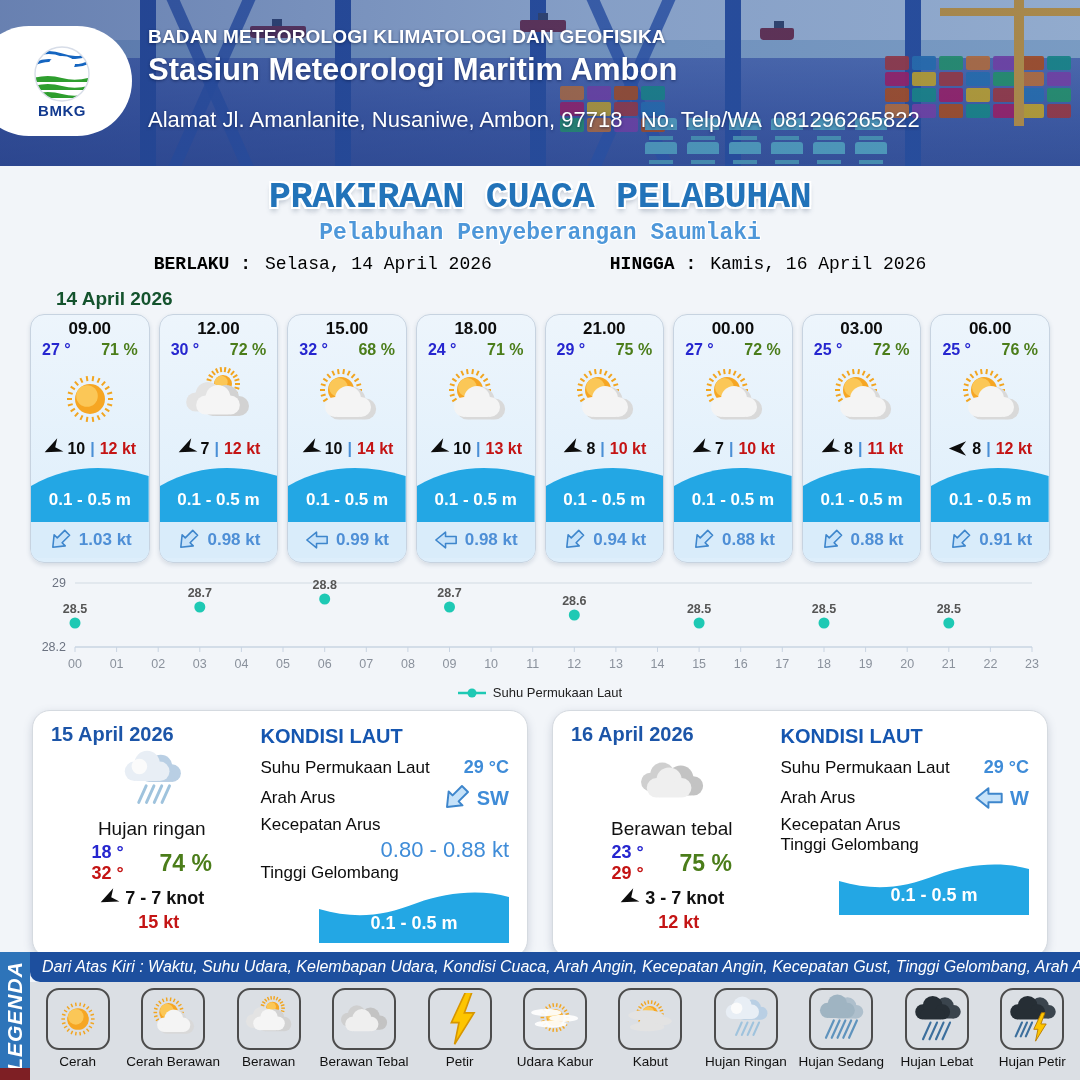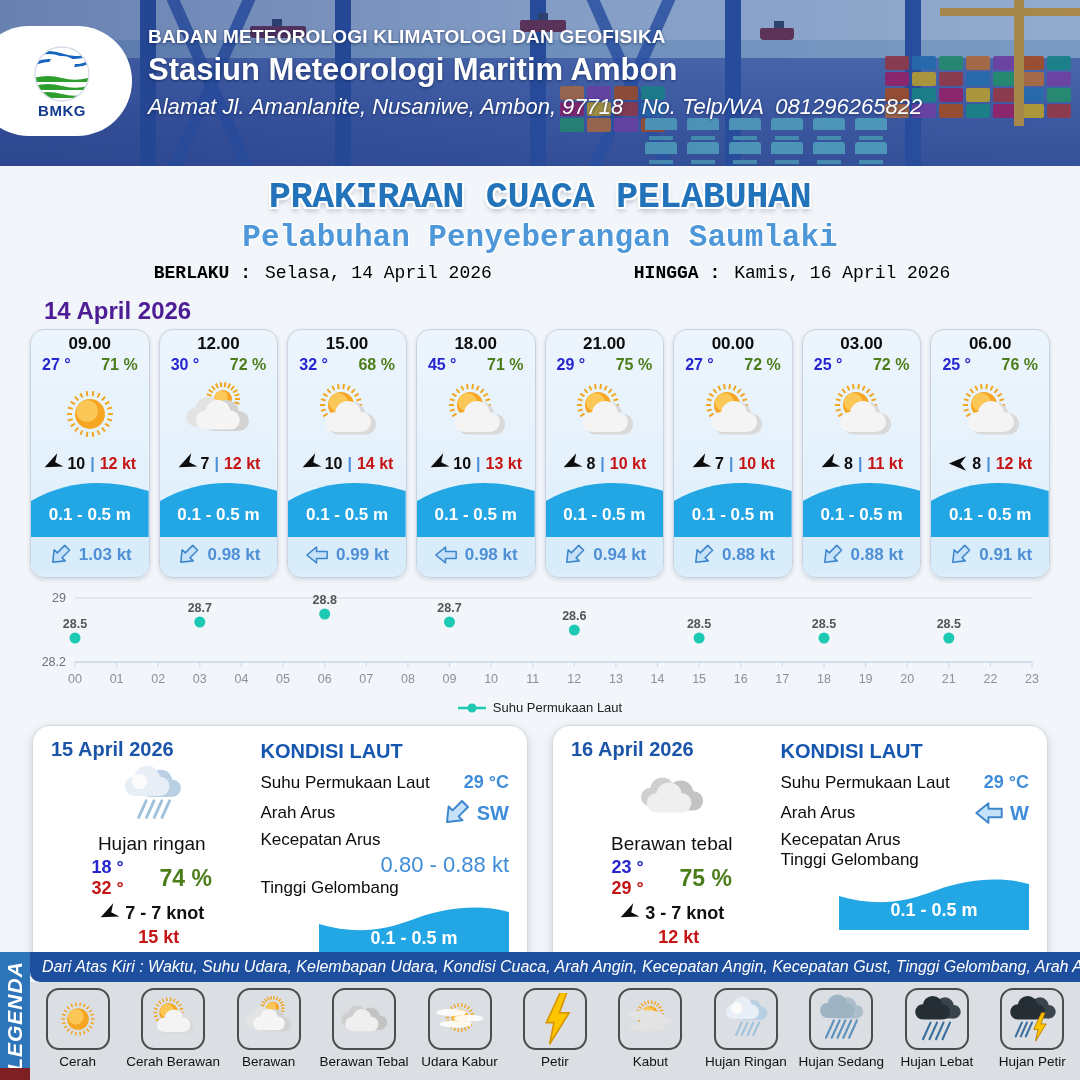--- a/index.html
+++ b/index.html
@@ -19,34 +19,34 @@
   .ship{position:absolute;width:56px;height:12px;background:#7c2d3a;border-radius:2px 2px 4px 4px;}
   .ship:after{content:"";position:absolute;left:40%;top:-7px;width:10px;height:7px;background:#35465e;}
   .chair{position:absolute;width:32px;height:12px;background:#63c3cf;border-radius:3px 3px 0 0;box-shadow:0 14px 0 -4px #58b4c0;}
   .tint{position:absolute;inset:0;background:linear-gradient(90deg,rgba(30,54,130,.55),rgba(34,60,140,.38) 55%,rgba(34,60,140,.30));}
   .logo-pill{position:absolute;left:-26px;top:26px;width:158px;height:110px;background:#fff;border-radius:55px;z-index:3;
              display:flex;flex-direction:column;align-items:center;justify-content:center;padding-left:18px;box-sizing:border-box;}
   .logo-pill .bmkg-label{font-size:15px;font-weight:bold;color:#123a8f;letter-spacing:.5px;margin-top:-2px;}
   .htext{position:relative;z-index:2;margin-left:148px;padding-top:26px;color:#fff;}
   .h-agency{font-size:19px;font-weight:bold;letter-spacing:.2px;text-shadow:0 1px 3px rgba(10,25,70,.6);}
   .h-station{font-size:31px;font-weight:bold;margin-top:4px;text-shadow:0 1px 3px rgba(10,25,70,.6);}
-  .h-address{font-size:22px;margin-top:6px;white-space:pre;text-shadow:0 1px 3px rgba(10,25,70,.6);font-style:italic;}
+  .h-address{font-size:22px;margin-top:19px;white-space:pre;text-shadow:0 1px 3px rgba(10,25,70,.6);}
 
   
   .titleblock{text-align:center;padding-top:10px;font-family:Liberation Mono, monospace;}
   .t-main{font-size:37px;font-weight:bold;letter-spacing:-.5px;color:#2273b9;
           text-shadow:-2px -2px 0 #fff,2px -2px 0 #fff,-2px 2px 0 #fff,2px 2px 0 #fff,0 4px 5px rgba(60,80,110,.35);}
-  .t-sub{font-size:31px;font-weight:bold;color:#4e97d9;margin-top:2px;
+  .t-sub{font-size:23px;font-weight:bold;color:#4e97d9;margin-top:2px;
          text-shadow:-1px -1px 0 #fff,1px -1px 0 #fff,-1px 1px 0 #fff,1px 1px 0 #fff;}
   .t-valid{display:flex;justify-content:center;gap:14px;align-items:baseline;font-size:18px;margin-top:8px;color:#000;}
-  .t-valid .lbl{font-weight:bold;margin-left:24px;}
+  .t-valid .lbl{font-weight:bold;}
   .t-valid .sp{width:90px;}
 
   
-  .dateline{margin:14px 0 4px 44px;font-size:24px;font-weight:bold;color:#4c1d95;}
+  .dateline{margin:14px 0 4px 56px;font-size:19px;font-weight:bold;color:#14532d;}
   .cards{display:flex;gap:9px;margin:0 30px;}
   .fcard{flex:1;height:247px;background:linear-gradient(180deg,#edf5fc,#ddeefb);border:1px solid #c7d3e0;
          border-radius:14px;overflow:hidden;display:flex;flex-direction:column;box-shadow:0 2px 4px rgba(80,100,130,.18);}
   .ftime{height:26px;line-height:28px;text-align:center;font-size:17px;font-weight:bold;color:#0c0c0c;margin-top:0;}
   .ftemps{display:flex;justify-content:space-between;padding:0 11px;font-size:16px;font-weight:bold;height:22px;}
   .ftemps .t{color:#2626cf;} .ftemps .h{color:#4b7d1a;}
   .ficon{height:72px;display:flex;align-items:center;justify-content:center;}
   .ficon svg{width:72px;height:72px;}
   .fwind{height:27px;display:flex;align-items:center;justify-content:center;gap:5px;font-size:16px;font-weight:bold;}
   .fwind .sep{color:#4a8fd6;} .fwind .gust{color:#c41414;} .fwind .wn{color:#0c0c0c;}
@@ -427,21 +427,21 @@
           <svg viewBox="0 0 26 26" width="24" height="24" style="transform:rotate(0deg);display:block">
             <path d="M2,13 L12.5,4.5 L12.5,9.3 L24,9.3 L24,16.7 L12.5,16.7 L12.5,21.5 Z" fill="#c6e2f9" stroke="#3e86cc" stroke-width="1.7" stroke-linejoin="round"></path>
           </svg>
         </span>
         <span>0.99 kt</span>
       </div>
     </div>
     <div class="fcard">
       <div class="ftime">18.00</div>
       <div class="ftemps">
-        <span class="t">45 °</span>
+        <span class="t">24 °</span>
         <span class="h">71 %</span>
       </div>
       <div class="ficon">
         <svg viewBox="0 0 72 72" width="100%" height="100%">
           <line x1="46.0" y1="27.0" x2="51.0" y2="27.0" stroke="#f2a51f" stroke-width="2"></line>
           <line x1="45.4" y1="31.5" x2="50.1" y2="32.9" stroke="#f2a51f" stroke-width="2"></line>
           <line x1="43.5" y1="35.7" x2="47.7" y2="38.4" stroke="#f2a51f" stroke-width="2"></line>
           <line x1="40.5" y1="39.1" x2="43.8" y2="42.9" stroke="#f2a51f" stroke-width="2"></line>
           <line x1="36.6" y1="41.6" x2="38.7" y2="46.1" stroke="#f2a51f" stroke-width="2"></line>
           <line x1="32.3" y1="42.8" x2="33.0" y2="47.8" stroke="#f2a51f" stroke-width="2"></line>
@@ -1210,20 +1210,28 @@
                 <rect x="-16" y="-2" width="32" height="13" rx="6"></rect>
               </g>
             </g>
           </svg>
         </div>
         <div class="leg-label">Berawan Tebal</div>
       </div>
       <div class="leg-item">
         <div class="leg-box">
           <svg viewBox="0 0 72 72" width="100%" height="100%">
+            <polygon transform="translate(36,35) scale(1.5)" points="5,-24 -8,4 -1,4 -5,24 13,-5 4,-5 11,-24" fill="#fdc500" stroke="#d79600" stroke-width="1.5"></polygon>
+          </svg>
+        </div>
+        <div class="leg-label">Petir</div>
+      </div>
+      <div class="leg-item">
+        <div class="leg-box">
+          <svg viewBox="0 0 72 72" width="100%" height="100%">
             <line x1="51.0" y1="34.0" x2="56.0" y2="34.0" stroke="#f2a51f" stroke-width="2"></line>
             <line x1="50.4" y1="38.2" x2="55.2" y2="39.6" stroke="#f2a51f" stroke-width="2"></line>
             <line x1="48.6" y1="42.1" x2="52.8" y2="44.8" stroke="#f2a51f" stroke-width="2"></line>
             <line x1="45.8" y1="45.3" x2="49.1" y2="49.1" stroke="#f2a51f" stroke-width="2"></line>
             <line x1="42.2" y1="47.6" x2="44.3" y2="52.2" stroke="#f2a51f" stroke-width="2"></line>
             <line x1="38.1" y1="48.8" x2="38.8" y2="53.8" stroke="#f2a51f" stroke-width="2"></line>
             <line x1="33.9" y1="48.8" x2="33.2" y2="53.8" stroke="#f2a51f" stroke-width="2"></line>
             <line x1="29.8" y1="47.6" x2="27.7" y2="52.2" stroke="#f2a51f" stroke-width="2"></line>
             <line x1="26.2" y1="45.3" x2="22.9" y2="49.1" stroke="#f2a51f" stroke-width="2"></line>
             <line x1="23.4" y1="42.1" x2="19.2" y2="44.8" stroke="#f2a51f" stroke-width="2"></line>
@@ -1242,28 +1250,20 @@
             <circle cx="36" cy="34" r="12" fill="#f6a623"></circle>
             <circle cx="33.6" cy="31.6" r="8.64" fill="#fbc757"></circle>
             <g fill="#ffffff" opacity="0.92">
               <ellipse cx="24" cy="27" rx="21" ry="5"></ellipse>
               <ellipse cx="48" cy="35" rx="20" ry="5"></ellipse>
               <ellipse cx="30" cy="43" rx="22" ry="5"></ellipse>
             </g>
           </svg>
         </div>
         <div class="leg-label">Udara Kabur</div>
-      </div>
-      <div class="leg-item">
-        <div class="leg-box">
-          <svg viewBox="0 0 72 72" width="100%" height="100%">
-            <polygon transform="translate(36,35) scale(1.5)" points="5,-24 -8,4 -1,4 -5,24 13,-5 4,-5 11,-24" fill="#fdc500" stroke="#d79600" stroke-width="1.5"></polygon>
-          </svg>
-        </div>
-        <div class="leg-label">Petir</div>
       </div>
       <div class="leg-item">
         <div class="leg-box">
           <svg viewBox="0 0 72 72" width="100%" height="100%">
             <line x1="50.0" y1="29.0" x2="55.0" y2="29.0" stroke="#f2a51f" stroke-width="2"></line>
             <line x1="49.4" y1="32.9" x2="54.2" y2="34.4" stroke="#f2a51f" stroke-width="2"></line>
             <line x1="47.8" y1="36.6" x2="52.0" y2="39.3" stroke="#f2a51f" stroke-width="2"></line>
             <line x1="45.2" y1="39.6" x2="48.4" y2="43.4" stroke="#f2a51f" stroke-width="2"></line>
             <line x1="41.8" y1="41.7" x2="43.9" y2="46.3" stroke="#f2a51f" stroke-width="2"></line>
             <line x1="38.0" y1="42.9" x2="38.7" y2="47.8" stroke="#f2a51f" stroke-width="2"></line>

